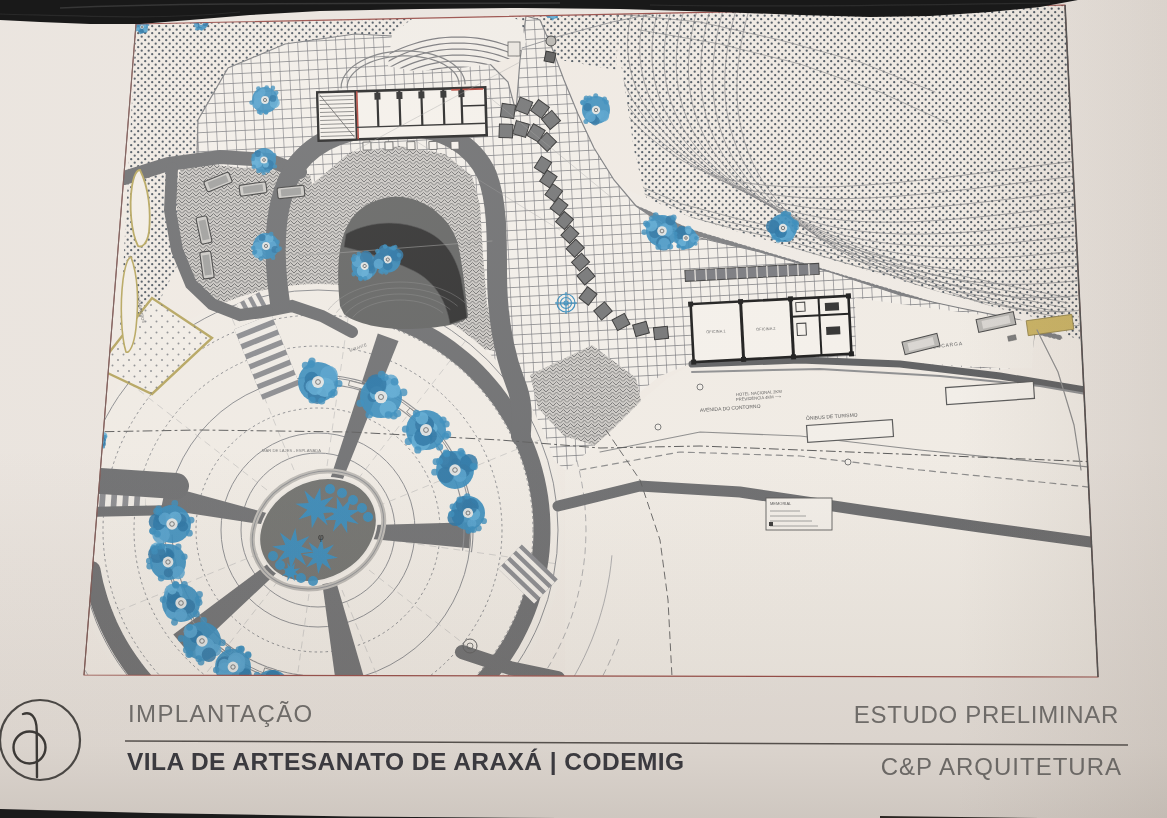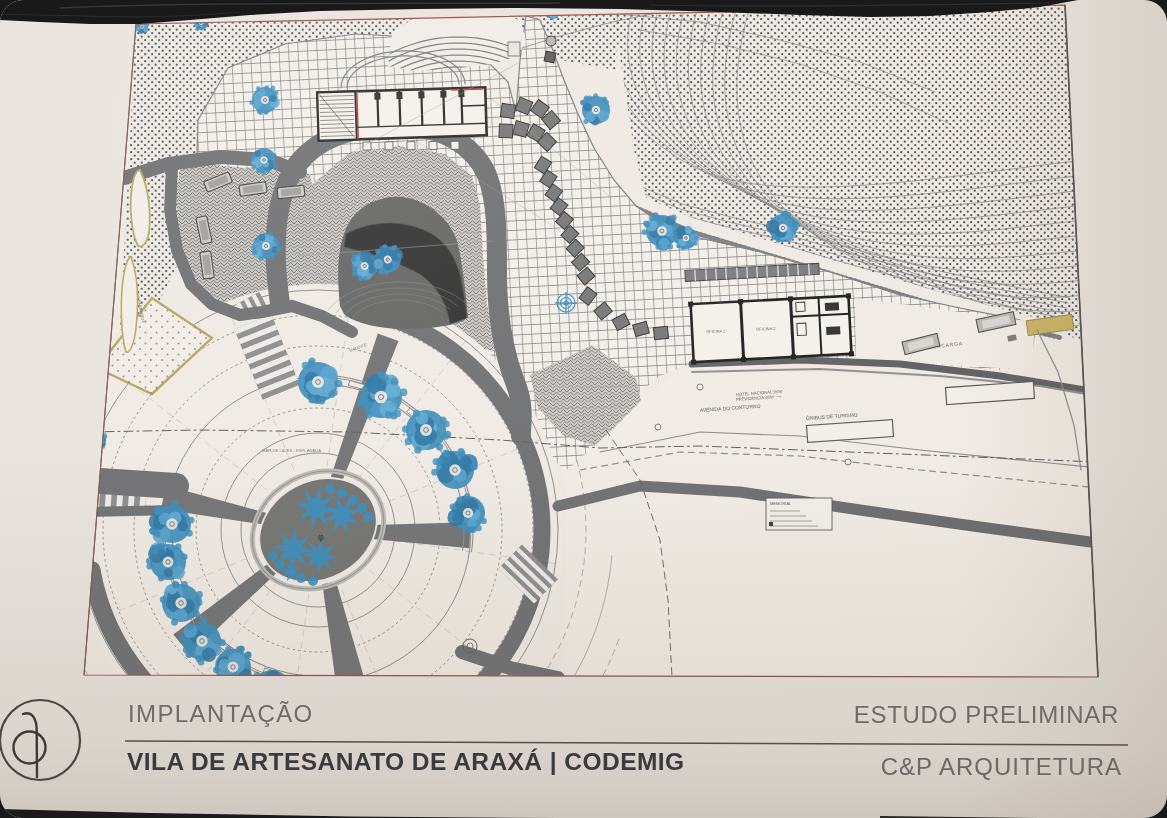--- a/index.html
+++ b/index.html
@@ -1,14 +1,14 @@
 <!DOCTYPE html>
 <html><head><meta charset="utf-8"><style>
 html,body{margin:0;padding:0;background:#191919;}
-#page{position:relative;width:1167px;height:818px;overflow:hidden;border-radius:23px;}
+#page{position:relative;width:1167px;height:818px;overflow:hidden;}
 </style></head><body>
 <div id="page"><svg width="1167" height="818" viewBox="0 0 1167 818" xmlns="http://www.w3.org/2000/svg">
       <defs>
 <pattern id="dots" width="7.0" height="7.0" patternUnits="userSpaceOnUse">
   <circle cx="1.7" cy="1.7" r="1.15" fill="#46505a"></circle>
           <circle cx="5.2" cy="5.2" r="1.15" fill="#46505a"></circle>
 </pattern>
 <pattern id="dotsS" width="11" height="11" patternUnits="userSpaceOnUse">
   <circle cx="2.5" cy="2.5" r="1.0" fill="#5c6067"></circle>
           <circle cx="8" cy="8" r="1.0" fill="#5c6067"></circle>

